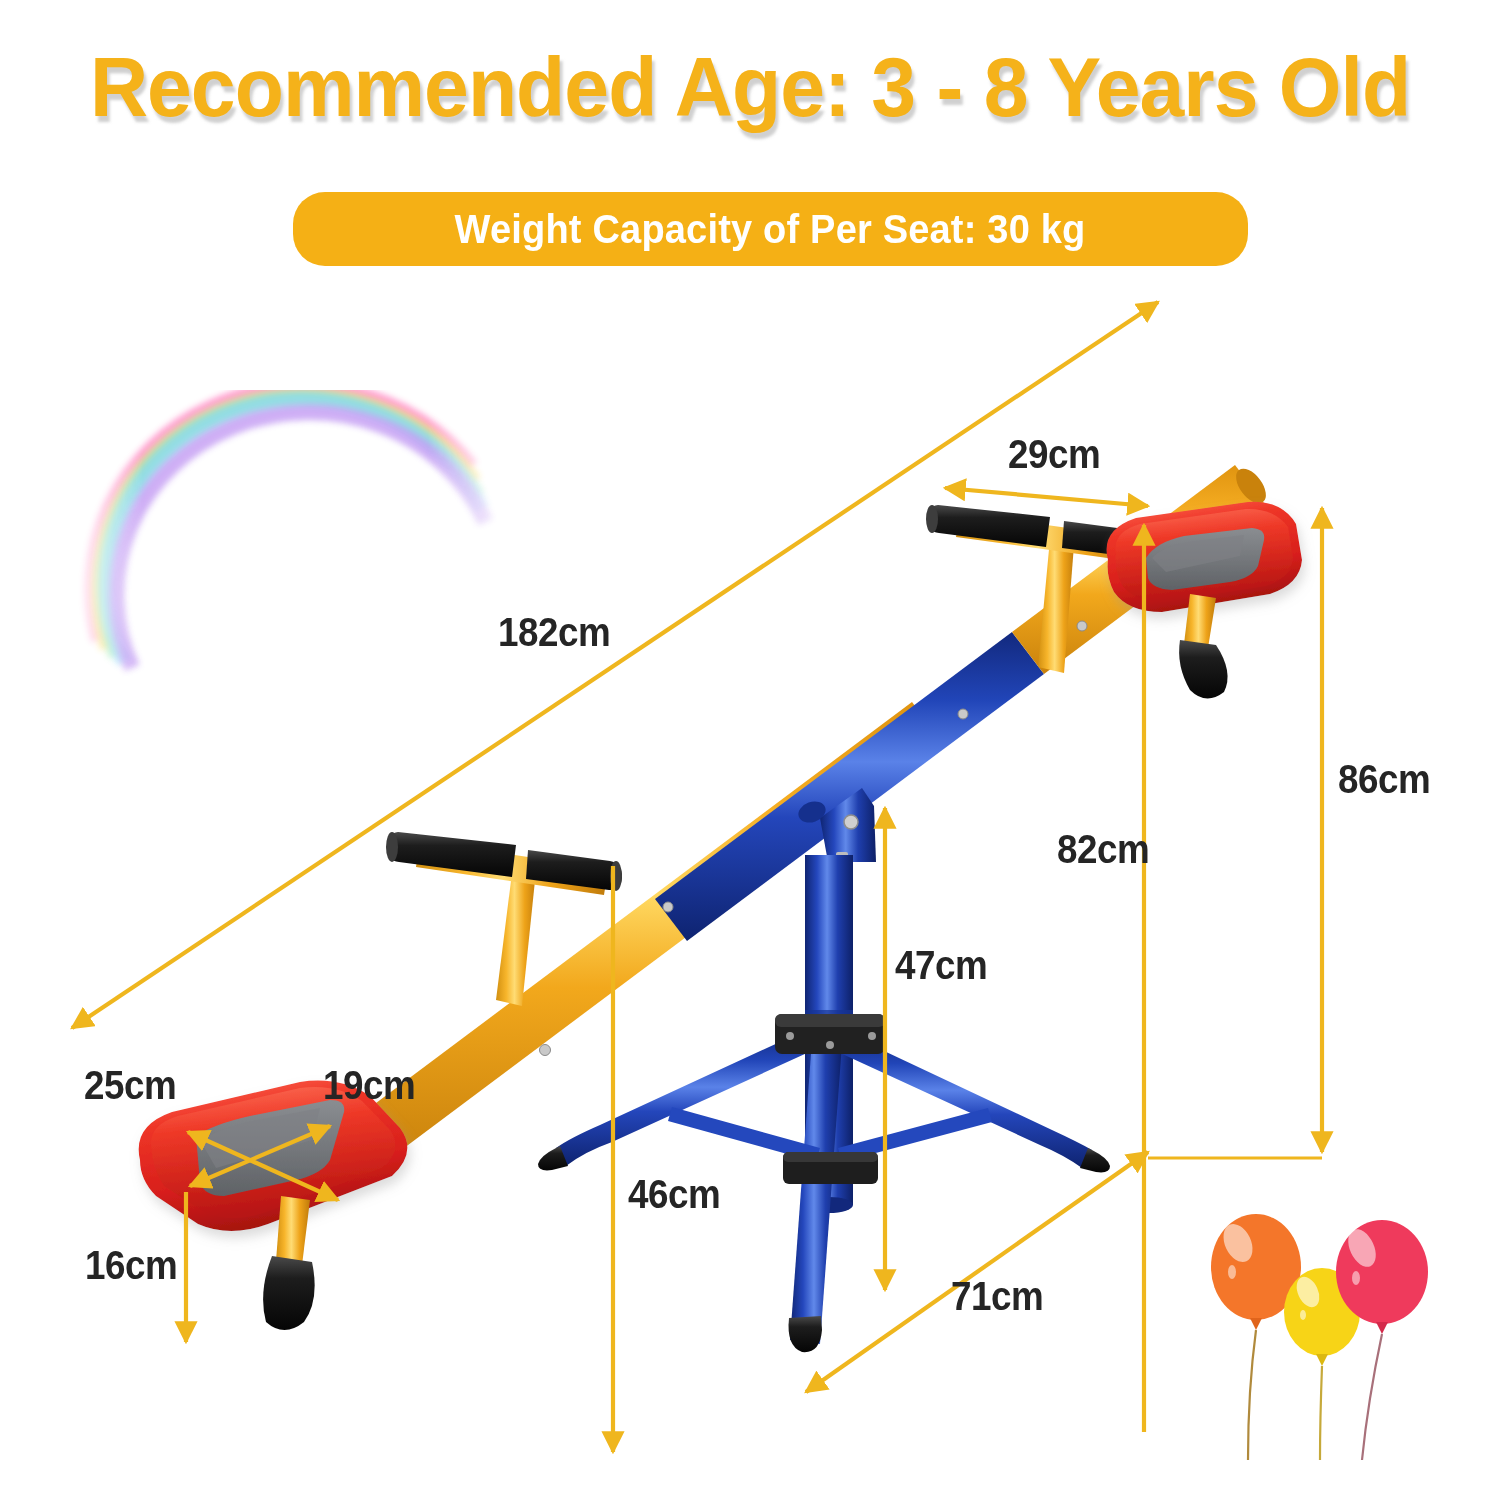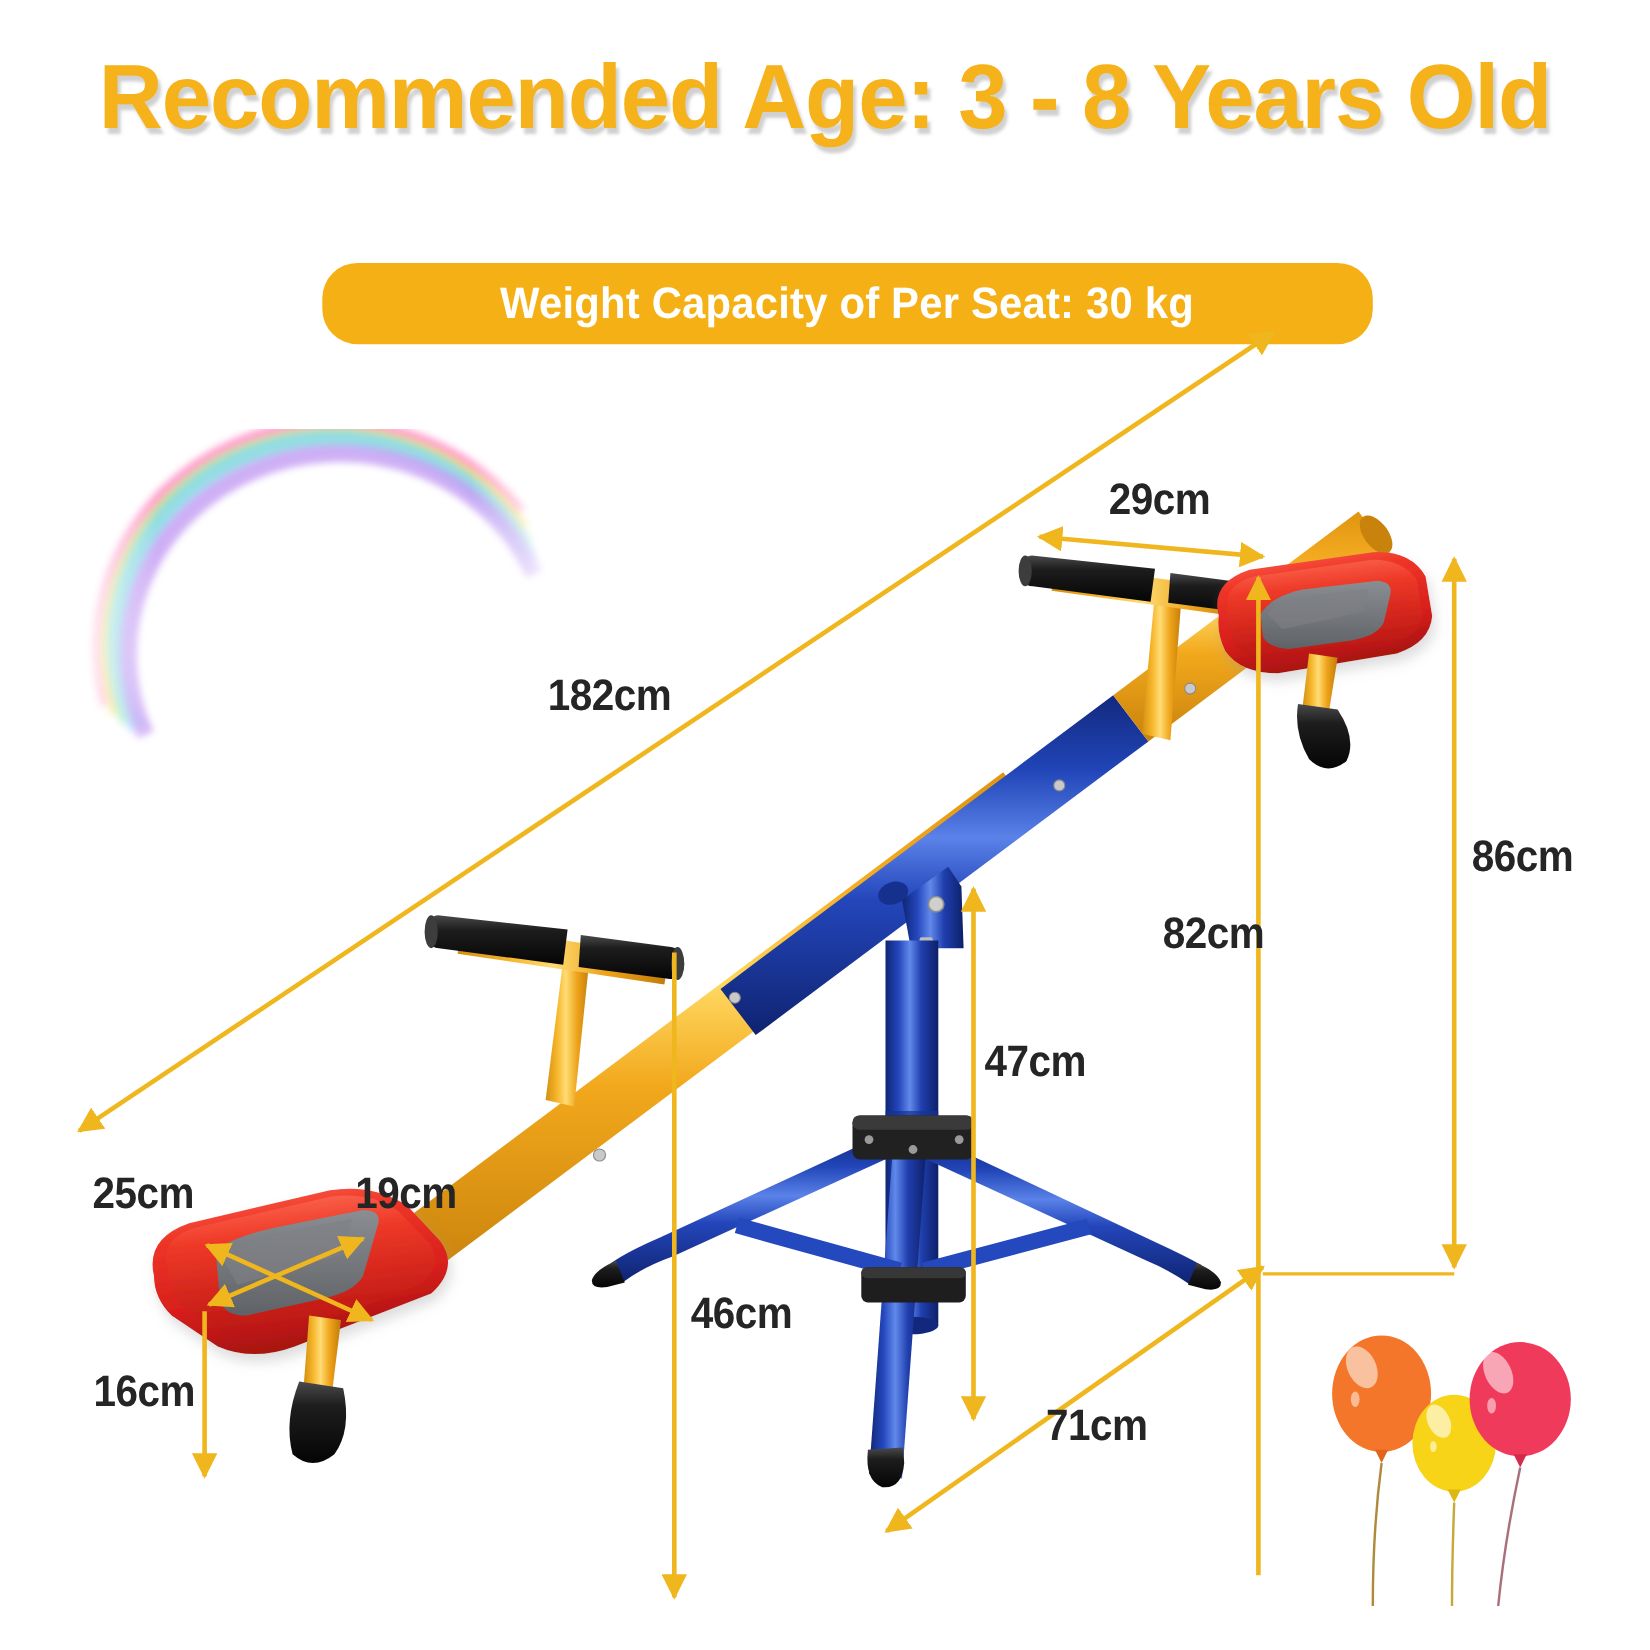--- a/index.html
+++ b/index.html
@@ -24,21 +24,21 @@
     transform:scaleX(0.97);
     text-shadow:3px 6px 3px rgba(170,170,170,0.55);
     white-space:nowrap;
     -webkit-font-smoothing:antialiased;
   }
   .banner{
     position:absolute;left:293px;top:192px;
     width:955px;height:74px;
     background:#f5b015;
     border-radius:32px;
-    display:flex;align-items:center;justify-content:center;margin-top:47px;
+    display:flex;align-items:center;justify-content:center;
   }
   .banner span{
     color:#ffffff;
     font-size:40px;
     font-weight:bold;
     font-stretch:condensed;
     letter-spacing:0.2px;
     transform:scaleX(0.95);
     white-space:nowrap;
   }

